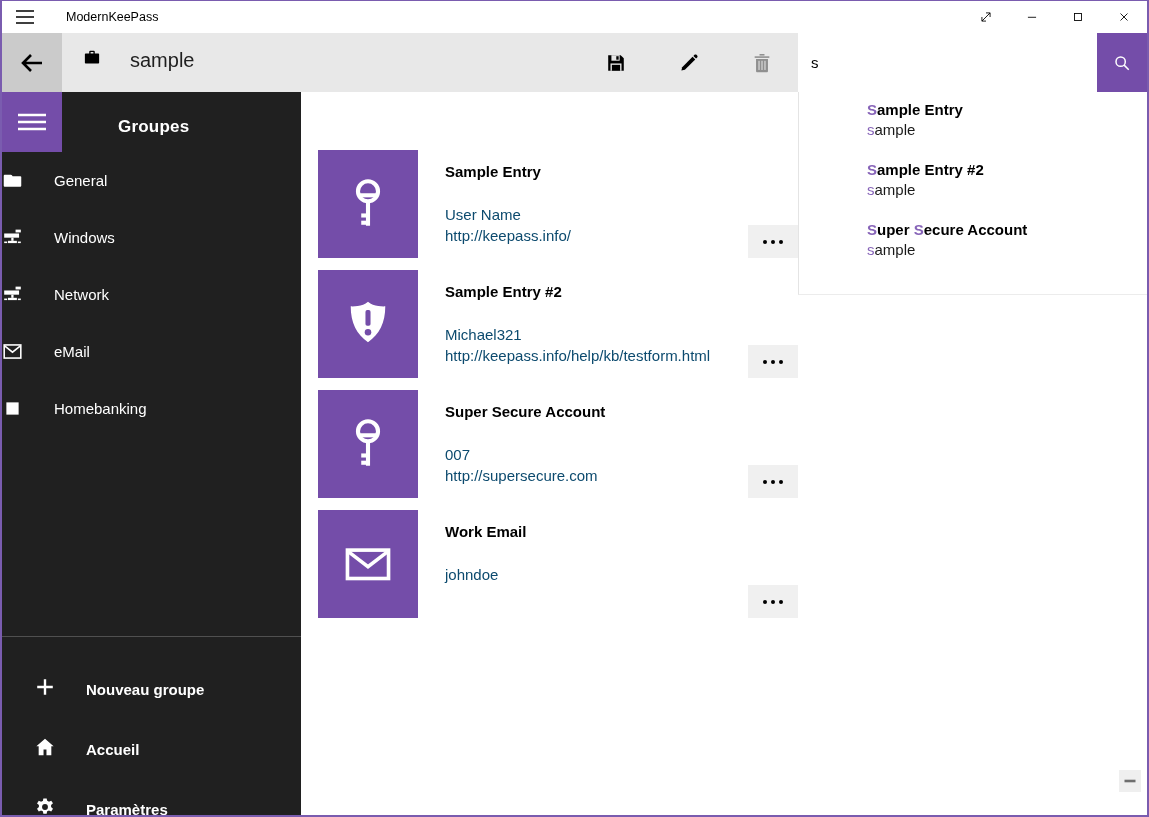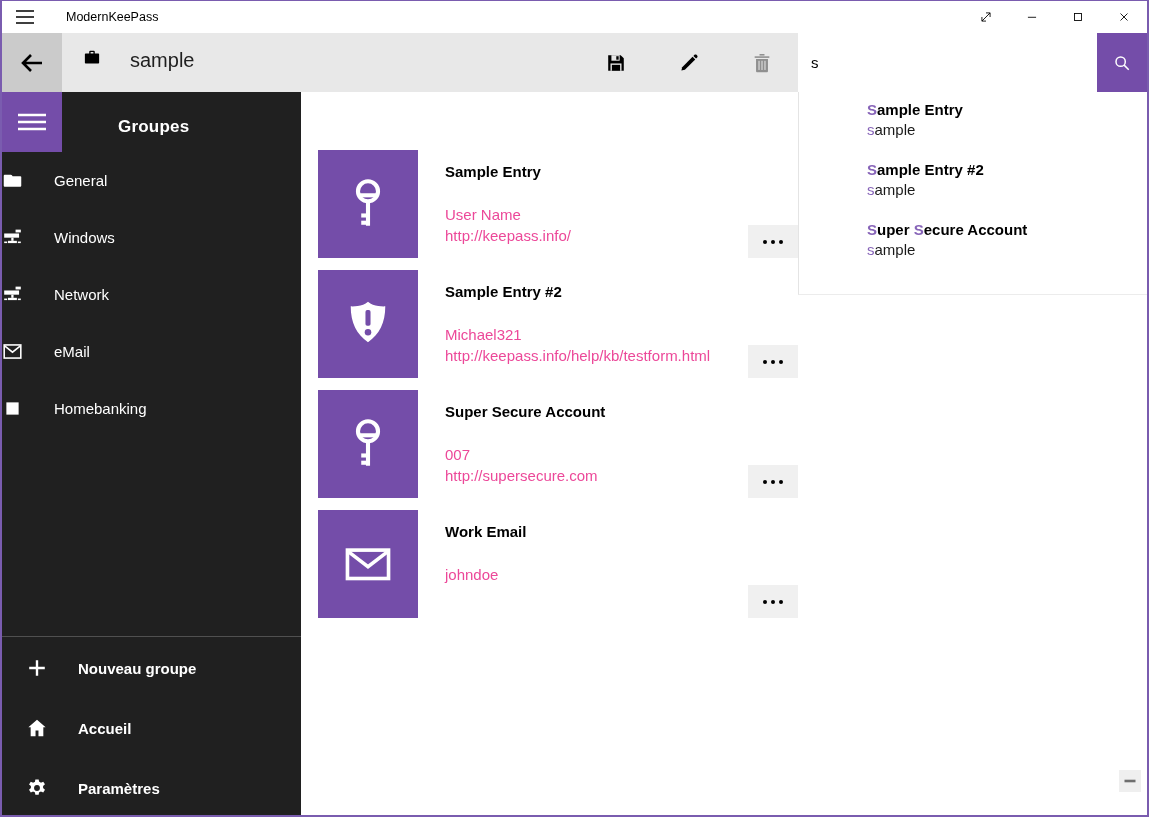--- a/index.html
+++ b/index.html
@@ -60,33 +60,33 @@
   .nav-hamburger svg { width:30px; height:24px; }
   .sidebar-header { position:absolute; left:88px; top:5px; height:60px; display:flex; align-items:center;
                     font-size:17px; font-weight:bold; letter-spacing:.2px;margin-left:28px; }
   .group-list { position:absolute; left:0; right:0; top:60px; }
   .group-item { height:57px; display:flex; align-items:center; cursor:default; }
   .group-item .icon { width:21px; height:21px; color:#fff; flex:0 0 21px; }
   .group-item .icon svg { width:21px; height:21px; }
   .group-item .label { margin-left:31px; font-size:15px; }
   .sidebar-divider { position:absolute; left:0; right:0; top:544px; height:1px; background:#505050; }
   .footer-list { position:absolute; left:0; right:0; top:546px; }
-  .footer-item { height:60px; display:flex; align-items:center; padding-left:24px; }
+  .footer-item { height:60px; display:flex; align-items:flex-end; padding-left:24px;margin-left:8px; }
   .footer-item .icon { width:22px; height:22px; color:#fff; flex:0 0 22px; }
   .footer-item .icon svg { width:22px; height:22px; }
   .footer-item .label { margin-left:30px; font-size:15px; font-weight:bold; }
 
   
   .entries { position:absolute; left:299px; top:91px; right:0; bottom:0; background:#fff; }
   .entry-row { position:absolute; left:17px; width:540px; height:108px; }
   .tile { position:absolute; left:0; top:0; width:100px; height:108px; background:var(--accent,#744da9);
           display:flex; align-items:center; justify-content:center; }
   .tile .icon svg { width:58px; height:58px; }
   .entry-title { position:absolute; left:127px; top:13px; font-size:15px; font-weight:bold; color:#000; }
-  .entry-lines { position:absolute; left:127px; top:54px; font-size:15px; line-height:21px; color:#ec4899; }
+  .entry-lines { position:absolute; left:127px; top:54px; font-size:15px; line-height:21px; color:#0c4a6e; }
   .more-btn { position:absolute; left:430px; top:75px; width:50px; height:33px; background:#f0f0f0;
               border:none; color:#000; display:flex; align-items:center; justify-content:center; padding:0; }
   .more-btn svg { width:24px; height:8px; }
 
   
   .scroll-btn { position:absolute; left:1117px; top:769px; width:22px; height:22px; background:#efefef;
                 border:none; display:flex; align-items:center; justify-content:center; padding:0; }
   .scroll-btn svg { width:16px; height:16px; }
 </style>
 </head>

